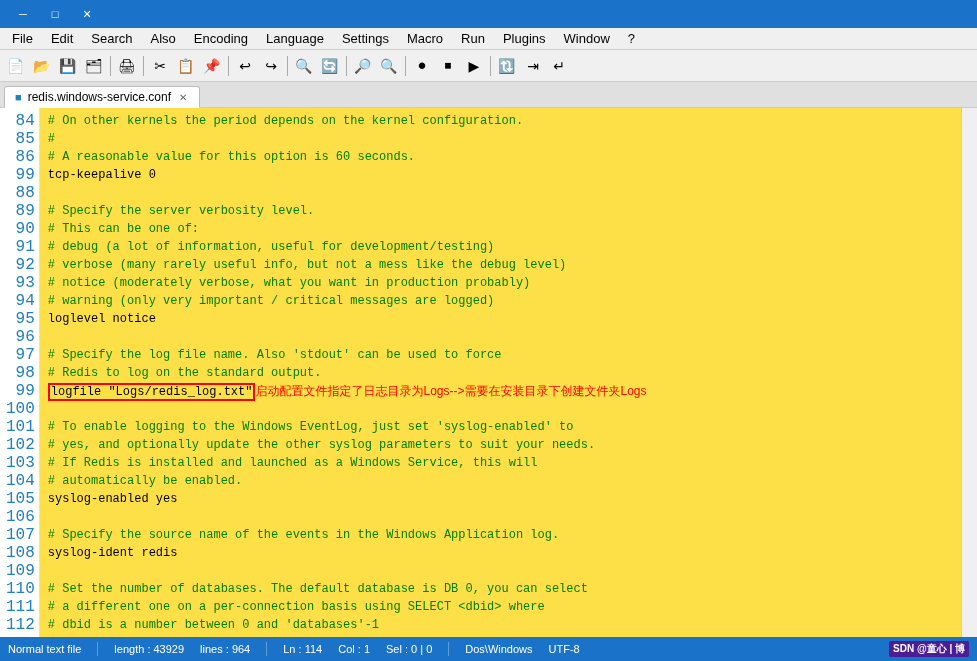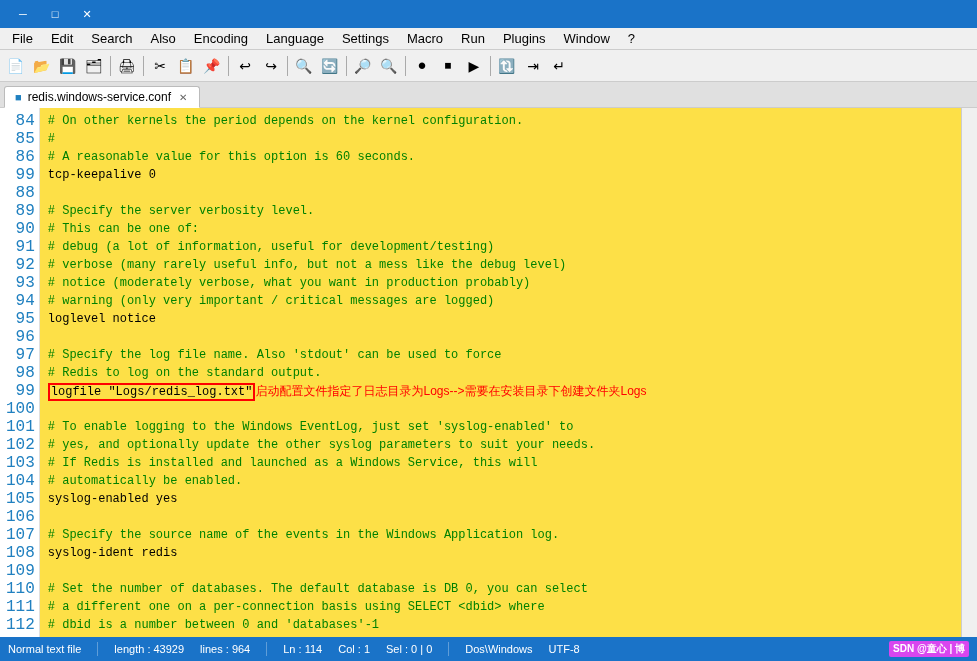--- a/index.html
+++ b/index.html
@@ -204,21 +204,21 @@
       height: 14px;
       background: rgba(255,255,255,0.3);
     }
     .status-right {
       margin-left: auto;
       display: flex;
       gap: 16px;
       align-items: center;
     }
     .sdn-badge {
-      background: #d946ef;
+      background: #4c1d95;
       color: white;
       padding: 1px 4px;
       border-radius: 2px;
       font-size: 10px;
       font-weight: bold;
     }
   </style>
 </head>
 <body>
 

